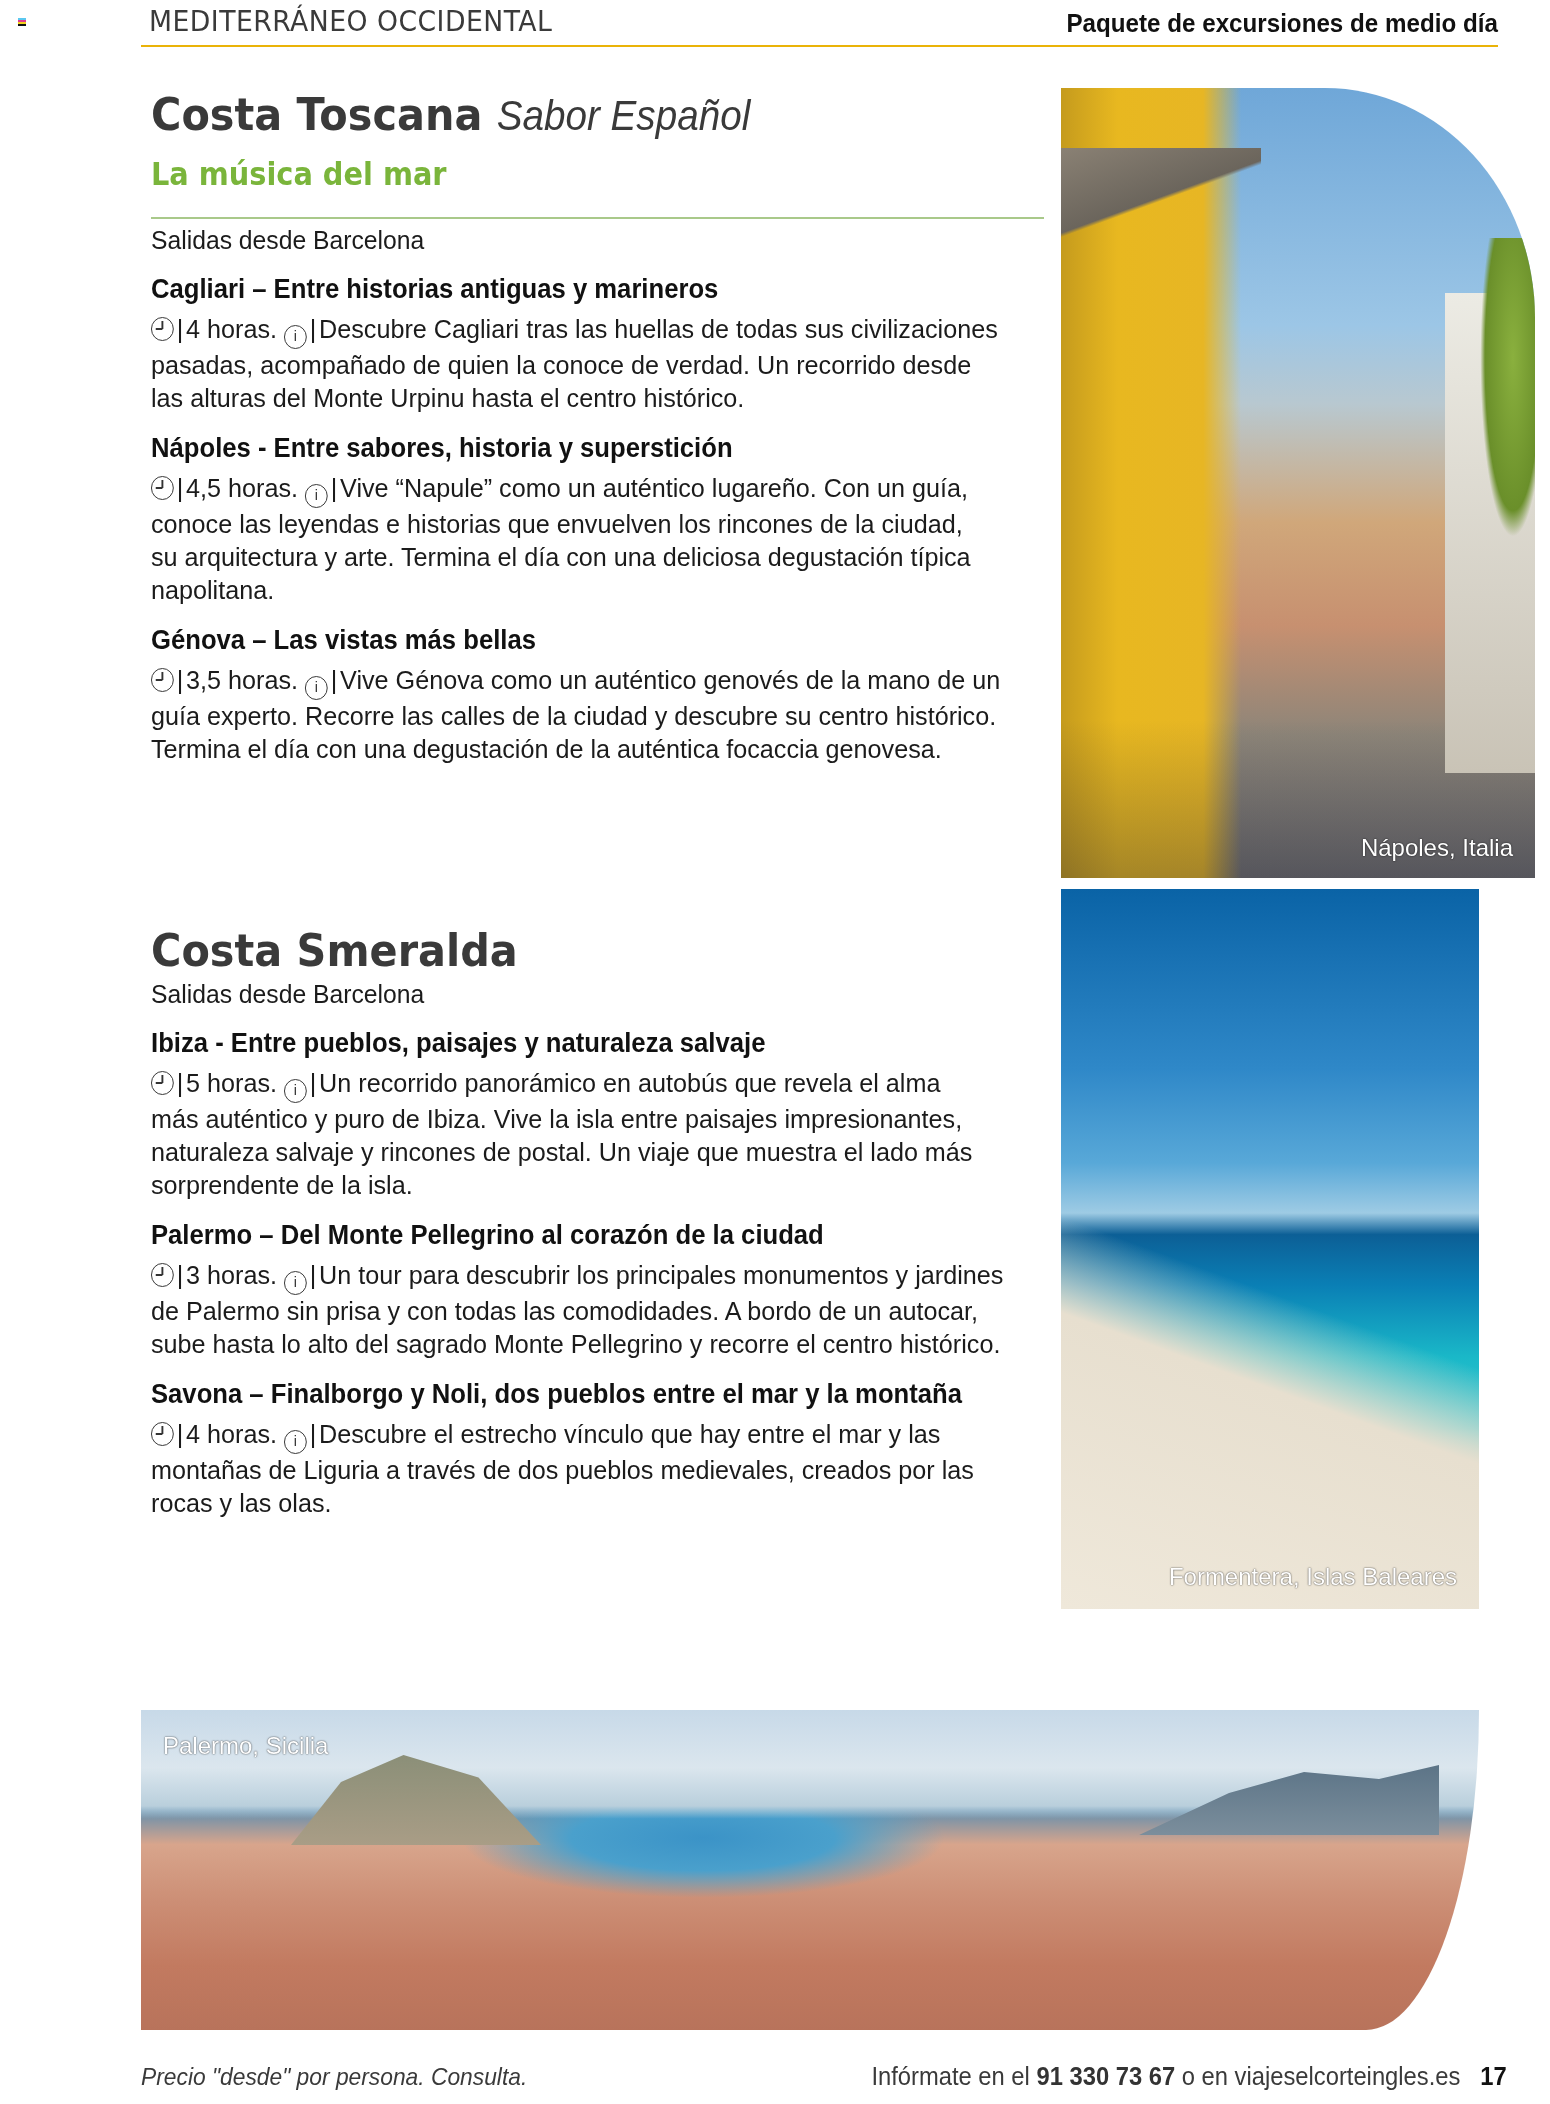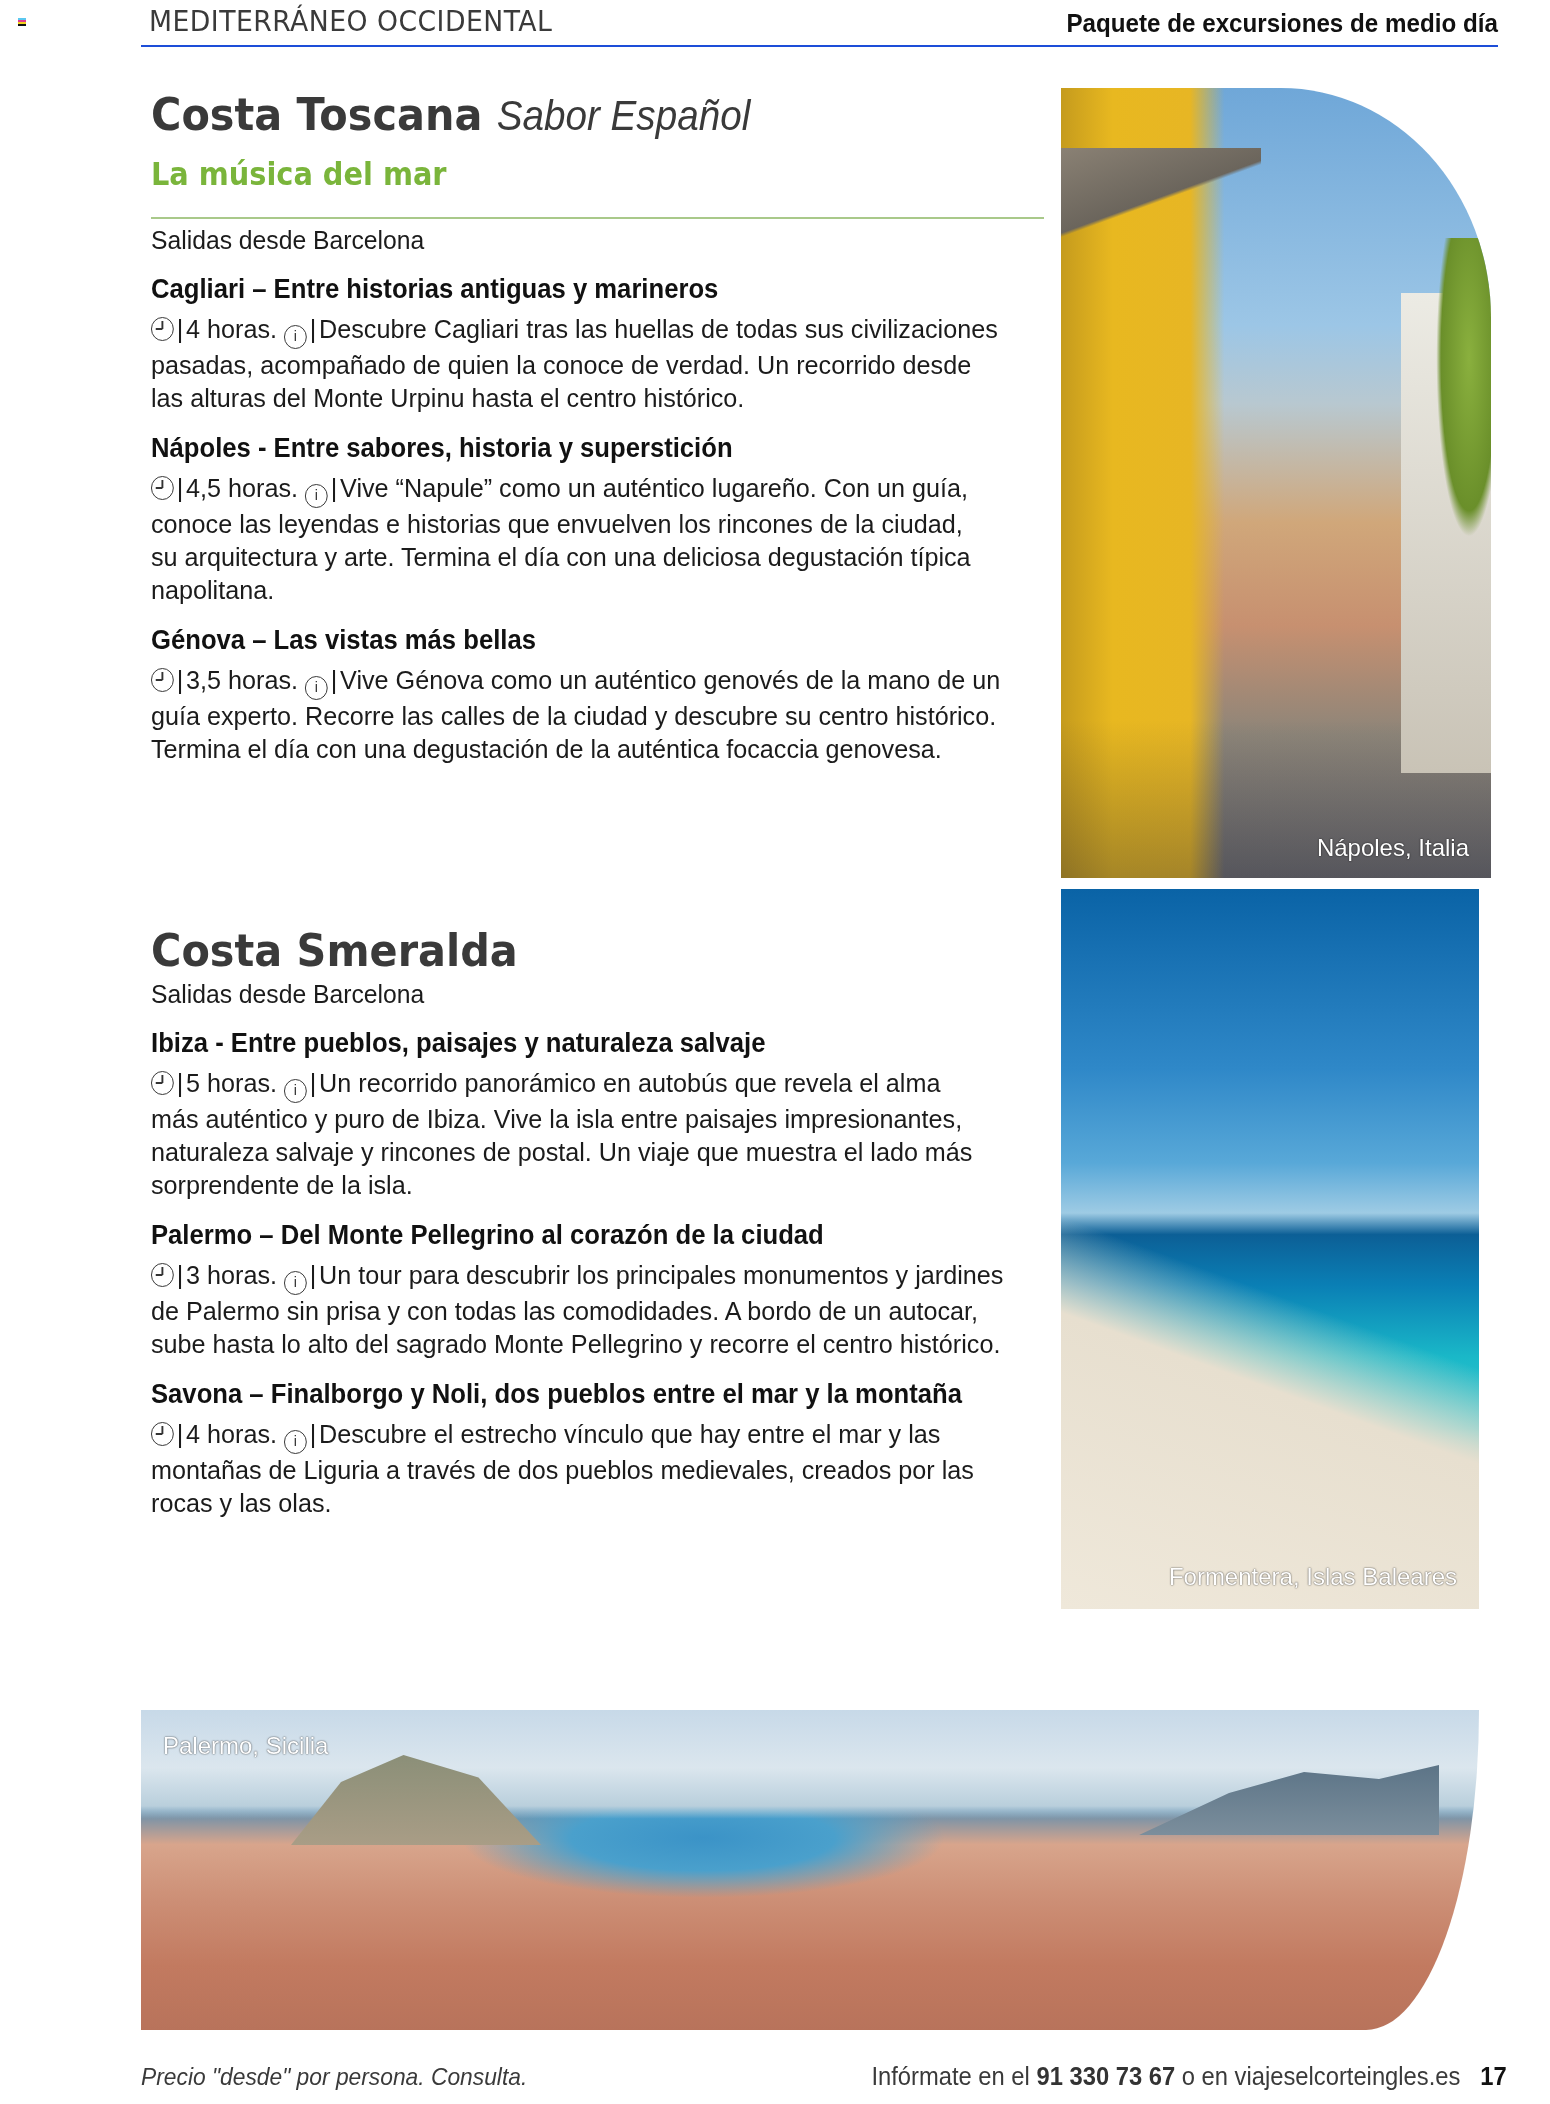--- a/index.html
+++ b/index.html
@@ -14,21 +14,21 @@
     }
     .reg-mark {
       position: absolute; left: 18px; top: 18px; width: 8px; height: 8px;
       display: flex; flex-direction: column;
     }
     .reg-mark span { display: block; height: 2px; width: 8px; }
 
     
     .page-header {
       position: absolute; left: 141px; top: 0; width: 1357px; height: 45px;
-      border-bottom: 2px solid #1d4ed8;
+      border-bottom: 2px solid #eab308;
     }
     .header-region {
       position: absolute; left: 8px; top: 4px;
       font-family: "DejaVu Sans", sans-serif;
       font-size: 29px; letter-spacing: 0.5px; color: #3a3a3a;
       font-weight: normal; transform: scaleX(0.92); transform-origin: left top;
     }
     .header-package {
       position: absolute; right: 0; top: 8px;
       font-weight: bold; font-size: 26px; color: #111;
@@ -82,21 +82,21 @@
     }
     .clock-icon::after {
       content: ""; position: absolute; left: 4px; top: 10px;
       width: 7px; height: 1.6px; background: #333;
     }
     .sep { margin: 0 3px; }
 
     
     .photo { position: absolute; overflow: hidden; }
     .photo-napoles {
-      left: 1061px; top: 88px; width: 430px; height: 790px;
+      left: 1061px; top: 88px; width: 474px; height: 790px;
       border-top-right-radius: 210px 230px;
       background:
         linear-gradient(180deg, rgba(0,0,0,0) 0%, rgba(0,0,0,0) 80%, rgba(40,40,50,0.35) 100%),
         linear-gradient(90deg, #c59b1d 0%, #e8b820 12%, #e7b624 30%, rgba(0,0,0,0) 38%),
         linear-gradient(180deg, #6fa7d8 0%, #9cc6e6 30%, #b8c8d0 40%, #d0a77a 55%, #c79070 68%, #8d8579 82%, #6f6f73 100%);
     }
     .photo-napoles .white-building {
       position: absolute; right: 0; top: 205px; width: 90px; height: 480px;
       background: linear-gradient(180deg, #ecebe4, #c9c3b6);
     }

